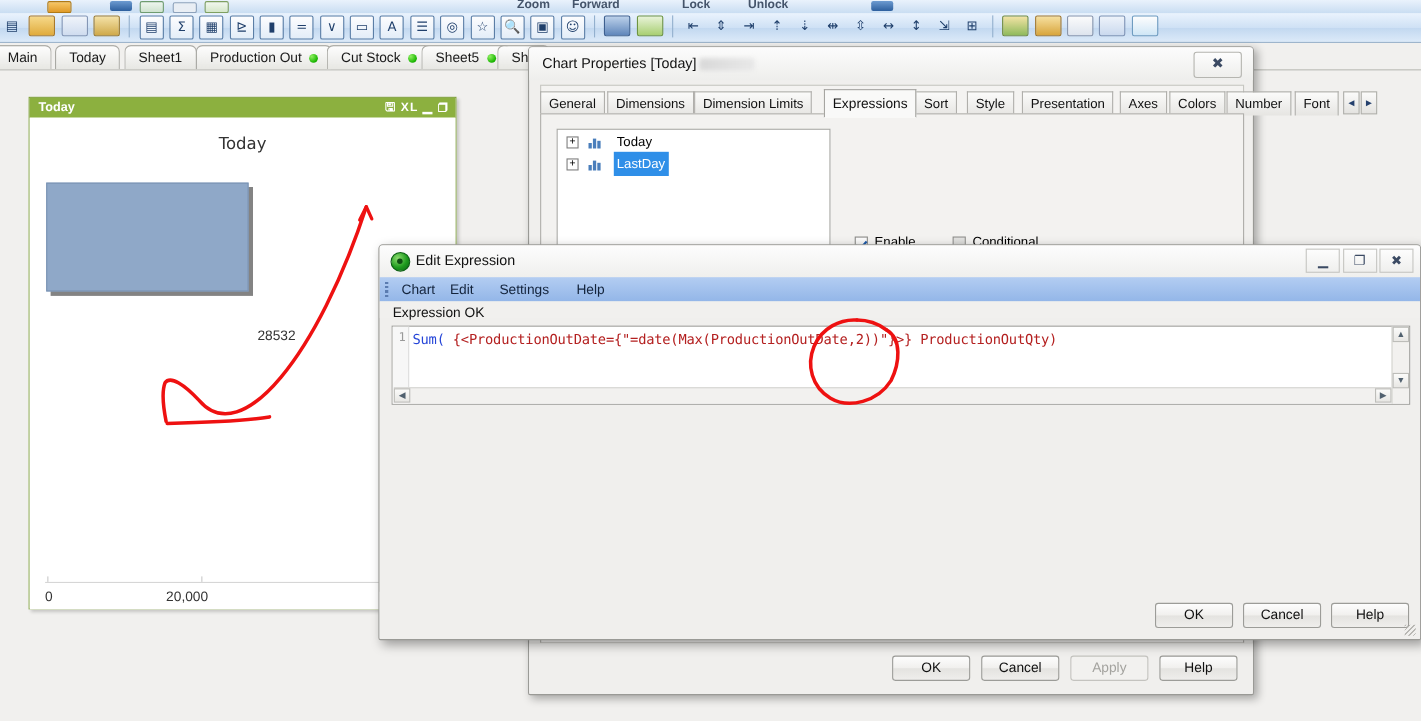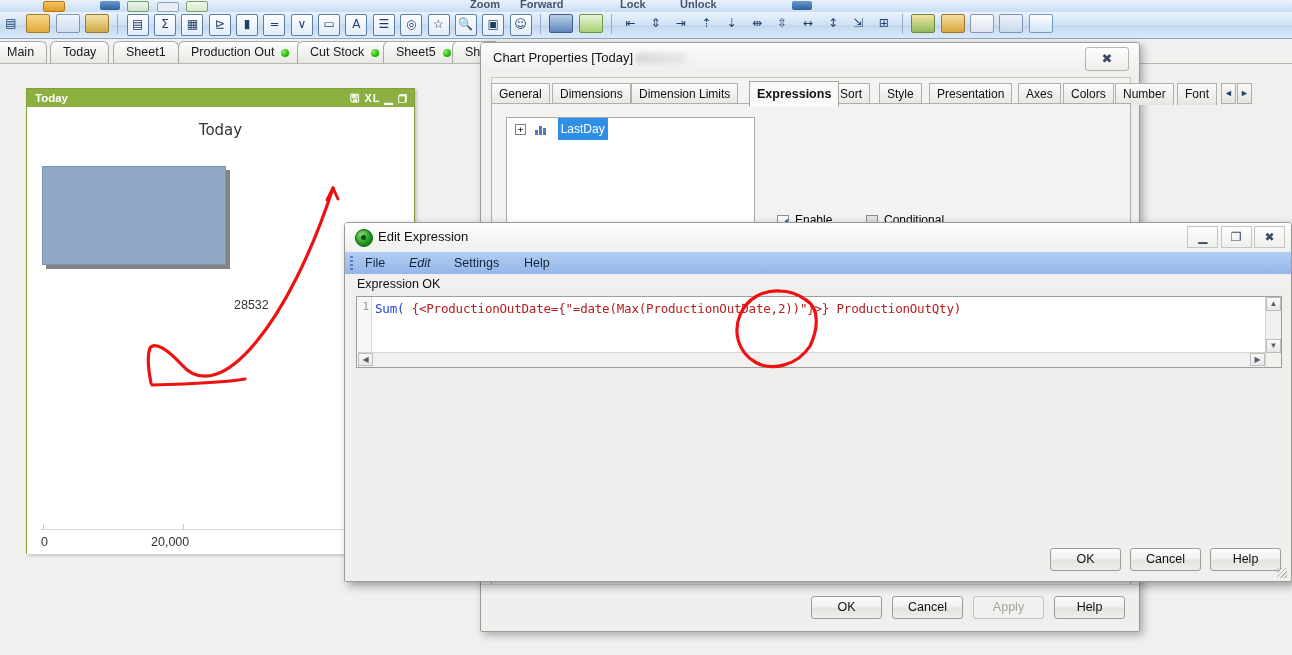--- a/index.html
+++ b/index.html
@@ -73,21 +73,21 @@
     border:1px solid #b5b5b0;border-radius:3px;background:linear-gradient(to bottom,#fdfdfd,#eeeeec);
     text-align:center;line-height:21px;font-size:13px;color:#3b4a63;font-family:"DejaVu Sans",sans-serif;}
   #cp-pane{position:absolute;left:10px;top:34px;width:640px;height:508px;
     border:1px solid #c6c6c1;background:#f4f3f1;box-sizing:border-box;}
   
   #cp-tabs{position:absolute;left:10px;top:38px;height:24px;}
   .cptab{position:absolute;top:2px;height:22px;line-height:21px;padding:0 7px;box-sizing:border-box;
     background:linear-gradient(to bottom,#fbfbfa,#e6e5e2);border:1px solid #b0afab;border-bottom:none;
     font-size:12px;color:#111;white-space:nowrap;}
   .cptab.sel{top:0;height:26px;line-height:24px;background:#f9f9f8;border-color:#a6a5a1;
-    border-bottom:1px solid #f9f9f8;z-index:5;font-size:12.5px;font-weight:bold;}
+    border-bottom:1px solid #f9f9f8;z-index:5;font-size:12.5px;}
   .cparrow{position:absolute;top:2px;width:15px;height:21px;box-sizing:border-box;
     border:1px solid #aeaea9;background:linear-gradient(to bottom,#fbfbfa,#e4e3e0);
     text-align:center;line-height:19px;font-size:9px;color:#24406d;}
   #cp-tabbody{position:absolute;left:10px;top:60px;width:640px;height:482px;
     background:#f3f2f0;border:1px solid #b0afab;box-sizing:border-box;}
   #expr-tree{position:absolute;left:14px;top:13px;width:249px;height:122px;
     background:#fff;border:1px solid #a8a8a4;box-sizing:border-box;overflow:hidden;}
   .tnode{position:relative;height:20px;line-height:20px;padding-left:8px;font-size:12px;white-space:nowrap;}
   .tplus{display:inline-block;width:9px;height:9px;line-height:8px;text-align:center;font-size:9px;
     border:1px solid #7f7f7f;background:#fff;color:#000;vertical-align:middle;margin-right:6px;
@@ -298,20 +298,25 @@
     <div class="cptab" style="left:686px;">Font</div>
     <div class="cparrow" style="left:730px;">◄</div>
     <div class="cparrow" style="left:746px;">►</div>
   </div>
 
   <div id="cp-tabbody">
     <div id="expr-tree">
       <div class="tnode">
         <span class="tplus">+</span>
         <span class="tbars"><i style="left:0;height:5px;"></i><i style="left:4px;height:9px;"></i><i style="left:8px;height:7px;"></i></span>
+        <span class="tlabel">Today</span>
+      </div>
+      <div class="tnode">
+        <span class="tplus">+</span>
+        <span class="tbars"><i style="left:0;height:5px;"></i><i style="left:4px;height:9px;"></i><i style="left:8px;height:7px;"></i></span>
         <span class="tlabel sel">LastDay</span>
       </div>
     </div>
 
     <div id="enable-row">
       <span class="cb checked"></span><span>Enable</span>
     </div>
     <div id="conditional-row">
       <span class="cb tri"></span><span>Conditional</span>
     </div>
@@ -342,22 +347,22 @@
     <div id="ee-title">Edit Expression</div>
     <div id="ee-winctl">
       <span class="wbtn">▁</span>
       <span class="wbtn">❐</span>
       <span class="wbtn">✖</span>
     </div>
   </div>
 
   <div id="ee-menubar">
     <div id="ee-grip"></div>
-    <div class="mi" style="left:13px;">File</div>
-    <div class="mi" style="left:57px;font-style:italic;">Edit</div>
+    <div class="mi" style="left:13px;">Chart</div>
+    <div class="mi" style="left:57px;">Edit</div>
     <div class="mi" style="left:102px;">Settings</div>
     <div class="mi" style="left:172px;">Help</div>
   </div>
 
   <div id="ee-status">
     <span>Expression OK</span>
   </div>
 
   <div id="ee-editor">
     <div id="ee-gutter">

